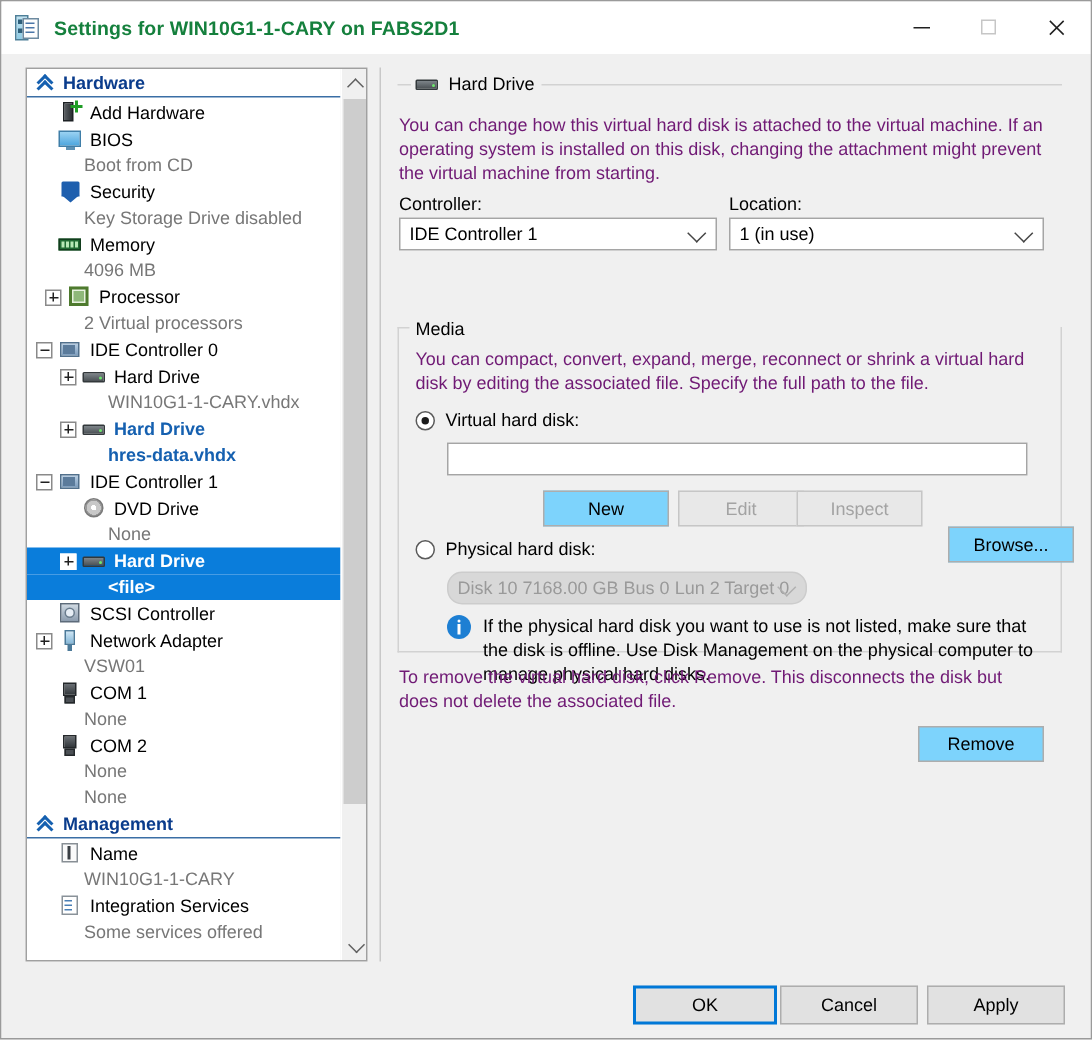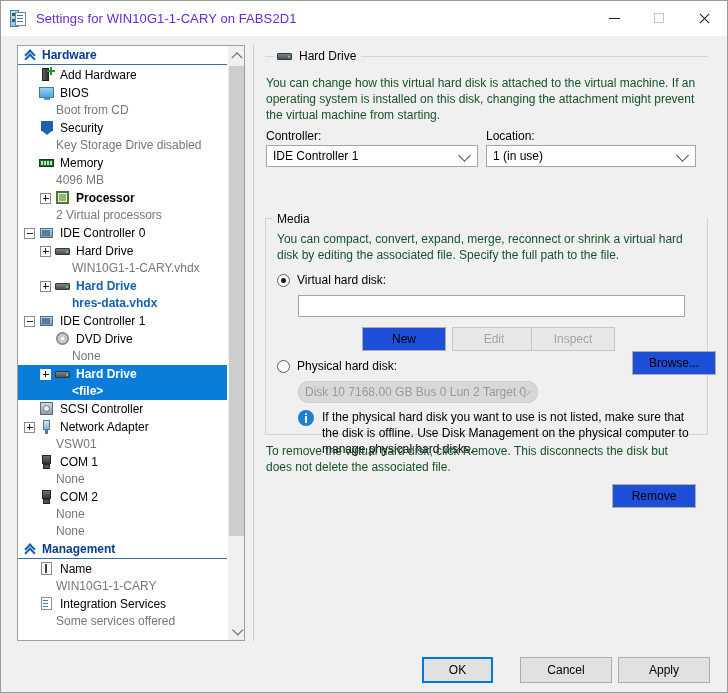--- a/index.html
+++ b/index.html
@@ -65,23 +65,24 @@
   }
   .ti-cab:before {
     content: "";
     position: absolute; left: 1px; top: 2px;
     width: 5px; height: 3px;
     background: #2f5f7a;
     box-shadow: 0 6px 0 0 #2f5f7a;
   }
   .title-text {
     font-size: 13px;
-    color: #6d28d9;
+    color: #15803d;
     letter-spacing: .1px;
     white-space: nowrap;
+    font-weight: bold;
   }
   .caption-buttons {
     position: absolute;
     right: 0; top: 0;
     height: 35px;
     display: flex;
   }
   .cap-btn {
     width: 45px; height: 35px;
     display: flex; align-items: center; justify-content: center;
@@ -418,21 +419,21 @@
 
   
   #hd-group { left: 11px; top: 3px; width: 443px; height: 1px; }
   #hd-group .gb-frame { border: none; border-top: 1px solid #d2d2d2; top: 8px; height: 1px; }
   #hd-group .gb-frame:before { display: none; }
 
   .desc {
     position: absolute;
     font-size: 12px;
     line-height: 16px;
-    color: #14532d;
+    color: #701a75;
   }
 
   .field-label {
     position: absolute;
     font-size: 12px;
   }
   .combo {
     position: absolute;
     height: 22px;
     background: #ffffff;
@@ -496,21 +497,21 @@
     height: 22px;
     font-size: 12px;
     padding-left: 5px;
     line-height: 20px;
     color: #000;
   }
 
   .btn {
     position: absolute;
     height: 24px;
-    background: #1d4ed8;
+    background: #7dd3fc;
     border: 1px solid #adadad;
     box-sizing: border-box;
     font-size: 12px;
     display: flex;
     align-items: center;
     justify-content: center;
     color: #000000;
     font-family: "Liberation Sans", sans-serif;
   }
   .btn.disabled { color: #a3a3a3; border-color: #c6c6c6; background: #e8e8e8; }
@@ -615,21 +616,21 @@
           </div>
           <div class="tnode">
             <div class="trow" style="padding-left: 6px;">
               <span class="expander none"></span>
               <span class="ticon ic-mem"></span>
               <span class="tlabel">Memory</span>
             </div>
             <div class="tsub" style="padding-left: 38px;">4096 MB</div>
           </div>
           <div class="tnode">
-            <div class="trow" style="padding-left: 22px; font-weight: bold;">
+            <div class="trow" style="padding-left: 12px;">
               <span class="expander plus"></span>
               <span class="ticon ic-cpu"></span>
               <span class="tlabel">Processor</span>
             </div>
             <div class="tsub" style="padding-left: 38px;">2 Virtual processors</div>
           </div>
           <div class="tnode">
             <div class="trow" style="padding-left: 6px;">
               <span class="expander minus"></span>
               <span class="ticon ic-ide"></span>
@@ -800,19 +801,19 @@
         </div>
       </div>
 
       <div class="desc" style="left:12px; top:398px; width:430px;">To remove the virtual hard disk, click Remove. This disconnects the disk but does not delete the associated file.</div>
 
       <div class="btn" style="left:358px; top:439px; width:84px;text-align:right;">Remove</div>
 
     </div>
 
     <div class="buttonbar">
-      <div class="bb-btn default" style="left:421px; width:71px;">OK</div>
+      <div class="bb-btn default" style="left:421px; width:96px;">OK</div>
       <div class="bb-btn" style="left:519px; width:92px;">Cancel</div>
       <div class="bb-btn" style="left:617px; width:92px;">Apply</div>
     </div>
 
   </div>
 </div>
 
 </body></html>

